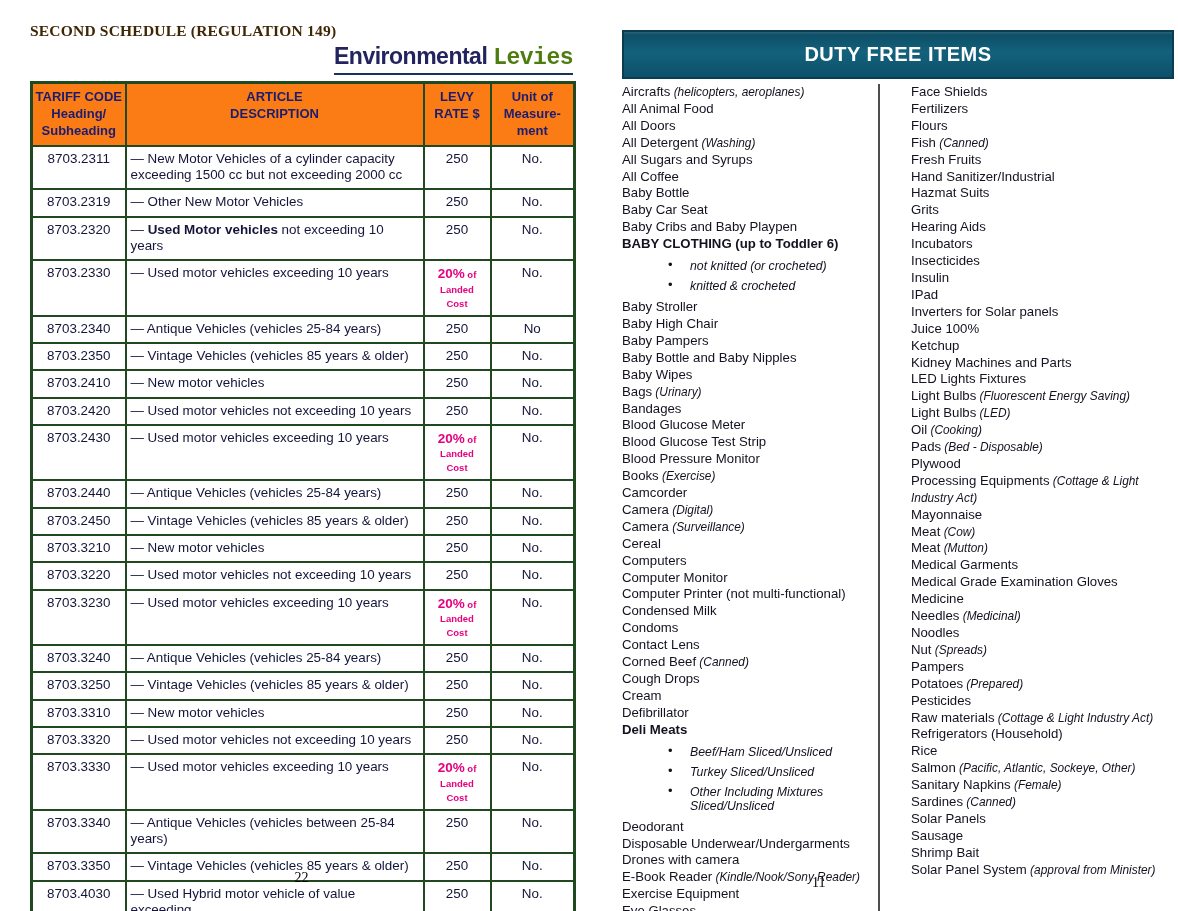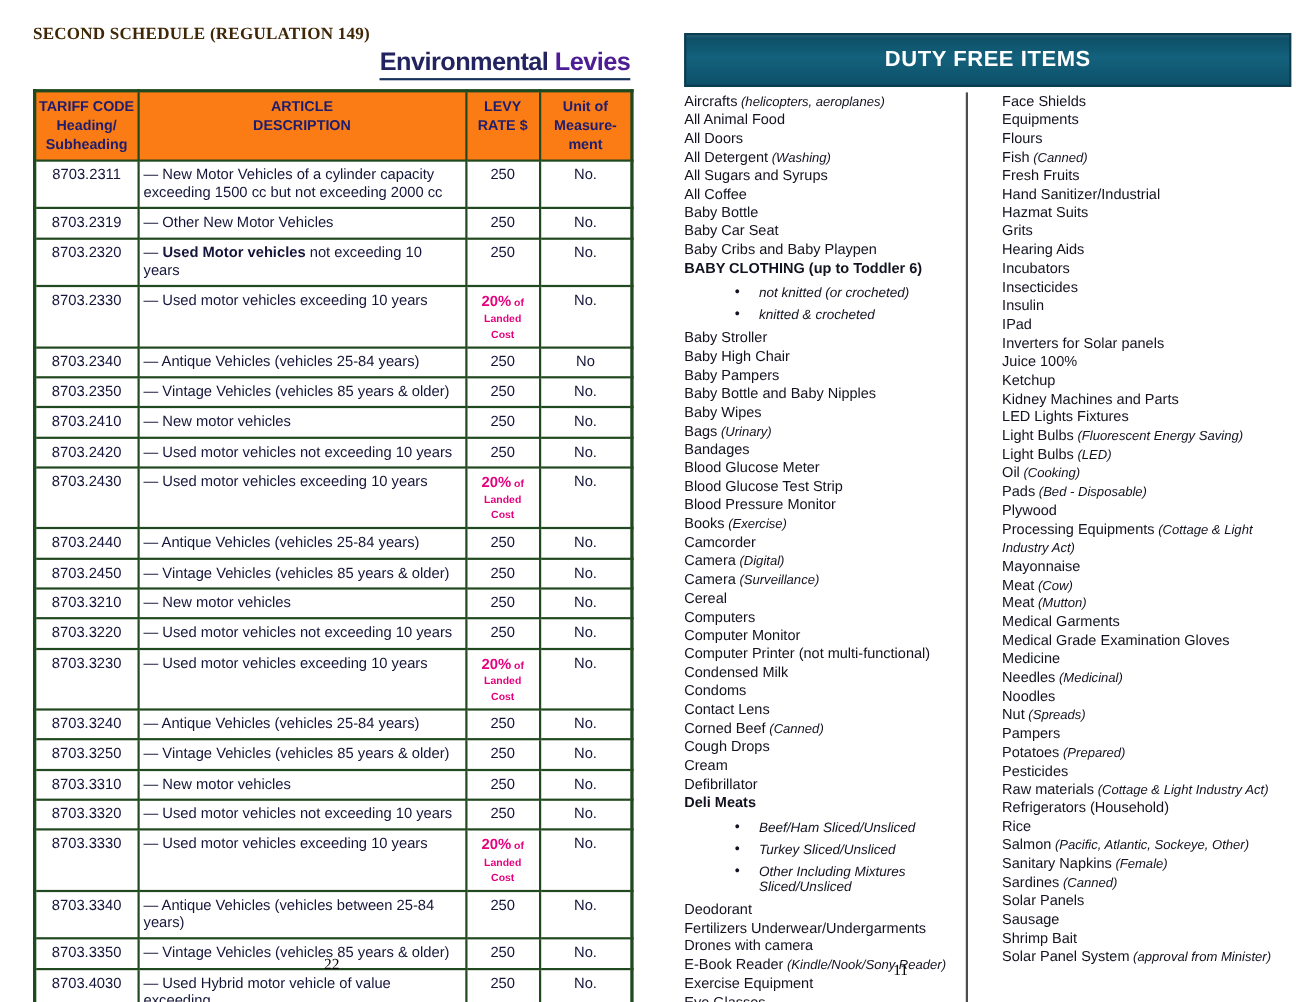--- a/index.html
+++ b/index.html
@@ -4,21 +4,21 @@
 <style>
   html,body{margin:0;padding:0;background:#ffffff;}
   body{width:1178px;height:911px;position:relative;font-family:"Liberation Sans",sans-serif;color:#15153a;overflow:hidden;}
 
   
   .left-page{position:absolute;left:30px;top:22px;width:543px;}
   .doc-title{font-family:"Liberation Serif",serif;font-weight:bold;font-size:15.5px;color:#3f2605;letter-spacing:.2px;}
   .logo-row{text-align:right;margin-top:4px;height:34px;}
   .logo{display:inline-block;font-weight:bold;font-size:23px;letter-spacing:-0.5px;border-bottom:2.5px solid #17335c;padding-bottom:3px;line-height:1.05;}
   .logo .env{color:#23235f;}
-  .logo .lev{color:#4c1d95;}
+  .logo .lev{color:#4d7c0f;font-family:Liberation Mono, monospace;}
 
   table.levy{border-collapse:collapse;width:543px;margin-top:3px;table-layout:fixed;}
   table.levy col.c1{width:94px;}
   table.levy col.c2{width:298px;}
   table.levy col.c3{width:67px;}
   table.levy col.c4{width:84px;}
   table.levy th,table.levy td{border:2.4px solid #21491f;vertical-align:top;}
   table.levy{border:3px solid #21491f;}
   table.levy th{background:#fb7c14;color:#1c1c70;font-size:13px;font-weight:bold;white-space:pre-line;padding:5px 2px;line-height:1.3;text-align:center;}
   table.levy td{font-size:13.4px;padding:4px 4px 5px 4px;line-height:1.22;}
@@ -257,29 +257,29 @@
         <div class="item"><span>Contact Lens</span></div>
         <div class="item"><span>Corned Beef</span><span class="note"> (Canned)</span></div>
         <div class="item"><span>Cough Drops</span></div>
         <div class="item"><span>Cream</span></div>
         <div class="item"><span>Defibrillator</span></div>
         <div class="item bold"><span>Deli Meats</span></div>
         <div class="item bullet"><span>Beef/Ham Sliced/Unsliced</span></div>
         <div class="item bullet"><span>Turkey Sliced/Unsliced</span></div>
         <div class="item bullet"><span>Other Including Mixtures Sliced/Unsliced</span></div>
         <div class="item"><span>Deodorant</span></div>
-        <div class="item"><span>Fertilizers Underwear/Undergarments</span></div>
+        <div class="item"><span>Disposable Underwear/Undergarments</span></div>
         <div class="item"><span>Drones with camera</span></div>
         <div class="item"><span>E-Book Reader</span><span class="note"> (Kindle/Nook/Sony Reader)</span></div>
         <div class="item"><span>Exercise Equipment</span></div>
         <div class="item"><span>Eye Glasses</span></div>
       </div>
     <div class="duty-col-right">
         <div class="item"><span>Face Shields</span></div>
-        <div class="item"><span>Equipments</span></div>
+        <div class="item"><span>Fertilizers</span></div>
         <div class="item"><span>Flours</span></div>
         <div class="item"><span>Fish</span><span class="note"> (Canned)</span></div>
         <div class="item"><span>Fresh Fruits</span></div>
         <div class="item"><span>Hand Sanitizer/Industrial</span></div>
         <div class="item"><span>Hazmat Suits</span></div>
         <div class="item"><span>Grits</span></div>
         <div class="item"><span>Hearing Aids</span></div>
         <div class="item"><span>Incubators</span></div>
         <div class="item"><span>Insecticides</span></div>
         <div class="item"><span>Insulin</span></div>

